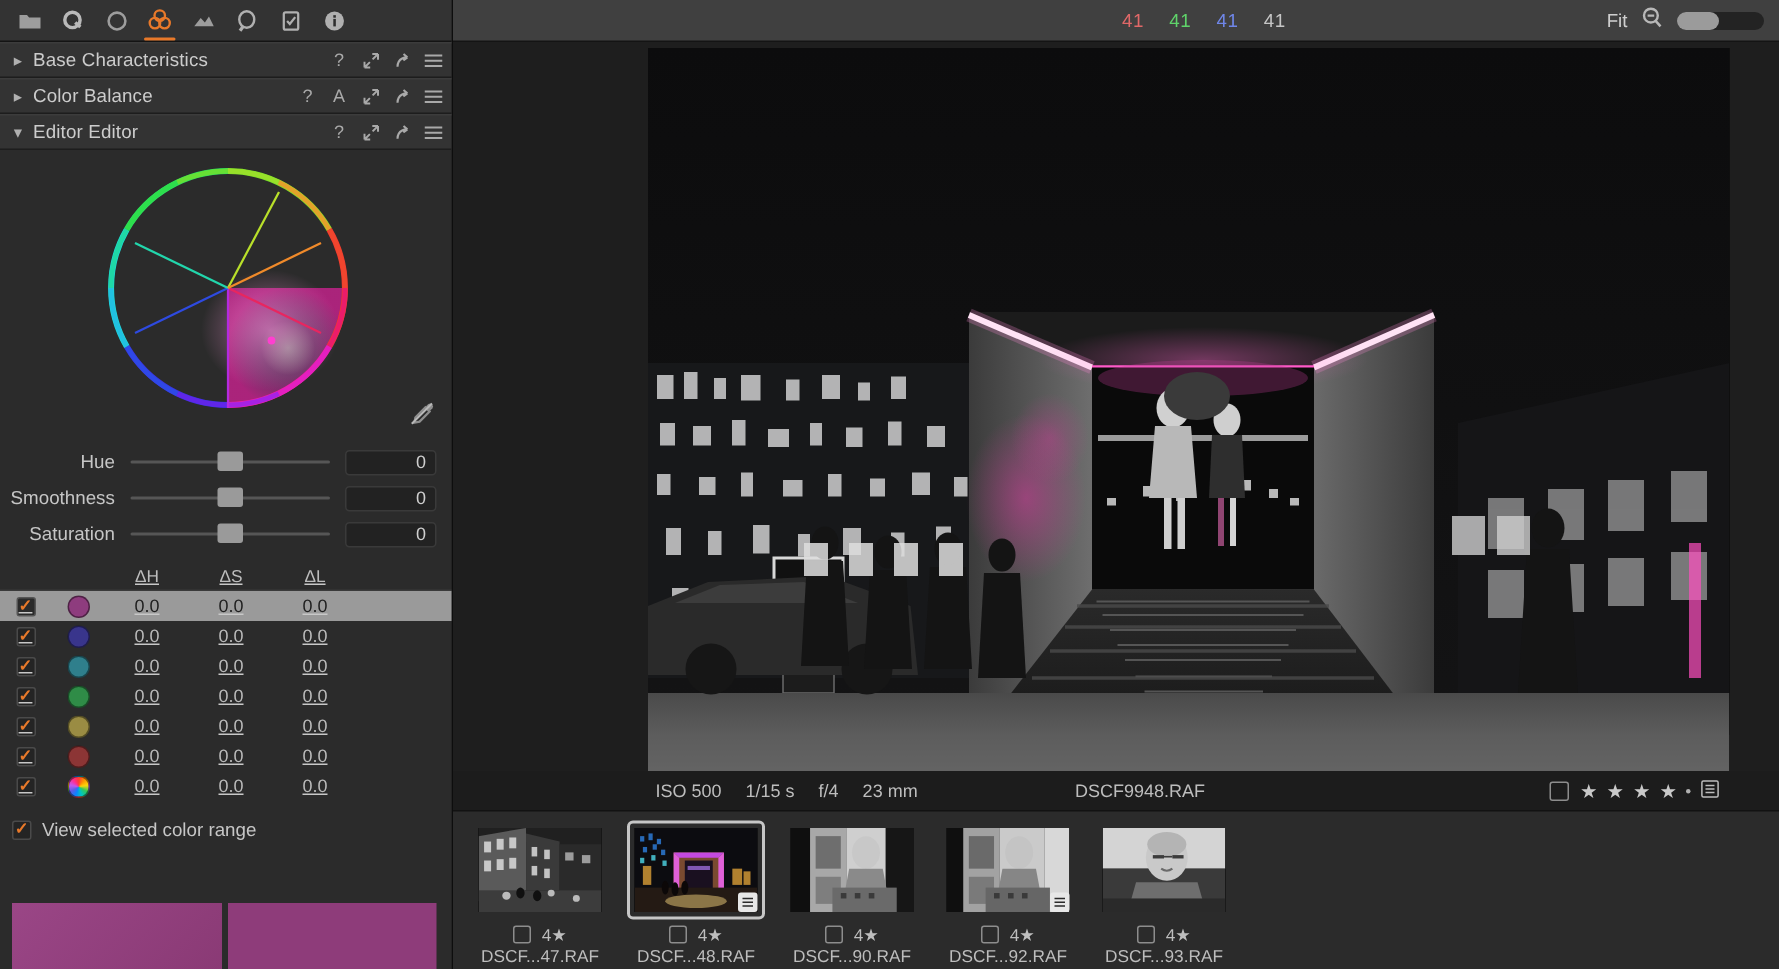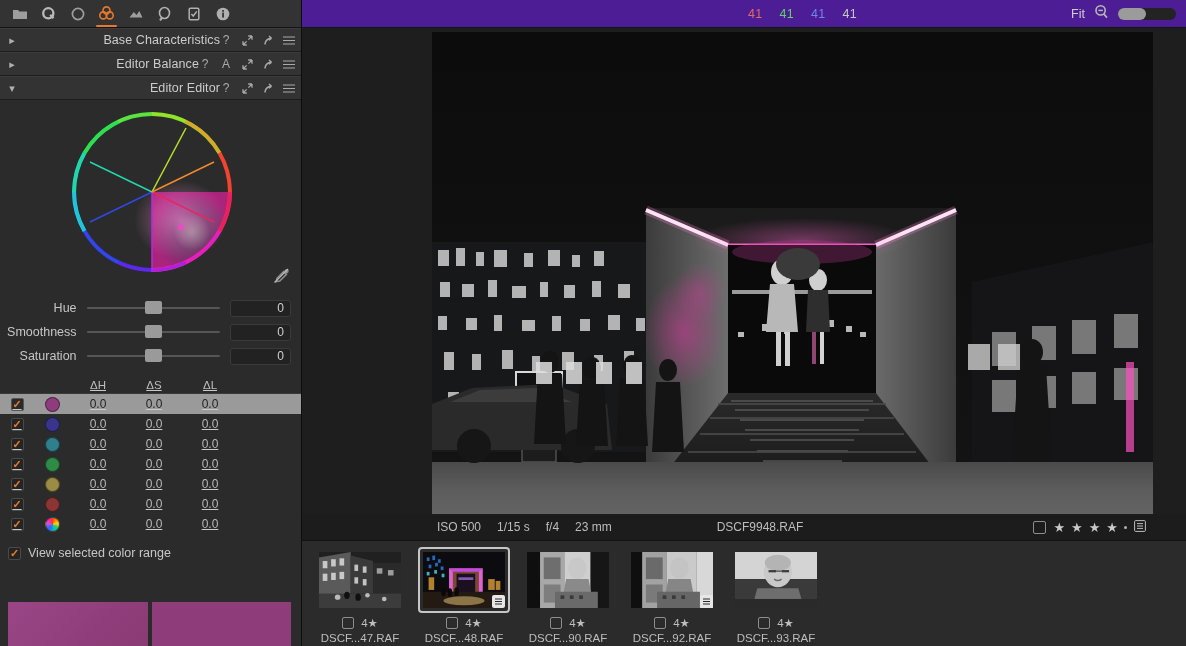--- a/index.html
+++ b/index.html
@@ -43,21 +43,21 @@
   .section-head {
     height: 24px; background: #333333;
     border-bottom: 1px solid #1d1d1d;
     border-top: 1px solid #3c3c3c;
     display: flex; align-items: center;
     padding: 0 6px 0 5px;
     font-size: 12.5px; color: #cccccc;
     cursor: pointer; flex: none;
   }
   .chev { width: 14px; font-size: 11px; color: #b0b0b0; text-align: center; }
-  .section-title { flex: 1; padding-left: 3px; letter-spacing: .1px; text-align: right; }
+  .section-title { flex: 1; padding-left: 3px; letter-spacing: .1px; }
   .hdr-icons { display: flex; align-items: center; gap: 9px; }
   .hdr-ic {
     color: #a9a9a9; font-size: 12px; line-height: 1;
     display: flex; align-items: center; justify-content: center;
     cursor: pointer; width: 12px; height: 14px;
   }
 
   
   .ce-body { background: #2b2b2b; flex: 1; position: relative; }
 
@@ -127,21 +127,21 @@
   .swatch-pair {
     position: absolute; left: 8px; right: 10px; bottom: 0; height: 44px;
     display: flex; gap: 4px;
   }
   .swatch-big { flex: 1; }
 
   
   .right { flex: 1; display: flex; flex-direction: column; background: #1e1e1e; }
 
   .topbar {
-    height: 28px; background: #4c1d95; border-bottom: 1px solid #141414;
+    height: 28px; background: #404040; border-bottom: 1px solid #141414;
     display: flex; align-items: center; position: relative;
   }
   .rgb-readout {
     position: absolute; left: 446px; display: flex; gap: 17px;
     font-size: 12.5px; letter-spacing: .3px;
   }
   .topbar-right {
     position: absolute; right: 10px; display: flex; align-items: center; gap: 9px;
   }
   .fit-label { font-size: 12.5px; color: #cfcfcf; cursor: pointer; }
@@ -274,21 +274,21 @@
         <span class="hdr-ic">
           <svg width="12" height="9" viewBox="0 0 12 9">
               <path d="M0 1h12M0 4.5h12M0 8h12" stroke="#a9a9a9" stroke-width="1.2"></path>
             </svg>
         </span>
       </span>
     </div>
 
     <div class="section-head">
       <span class="chev">▸</span>
-      <span class="section-title">Editor Balance</span>
+      <span class="section-title">Color Balance</span>
       <span class="hdr-icons">
         <span class="hdr-ic">?</span>
         <span class="hdr-ic">A</span>
         <span class="hdr-ic">
           <svg width="11" height="11" viewBox="0 0 11 11">
               <path d="M10 1 L6.2 1 M10 1 L10 4.8 M10 1 L6.4 4.6 M1 10 L4.8 10 M1 10 L1 6.2 M1 10 L4.6 6.4" stroke="#a9a9a9" stroke-width="1.3" fill="none"></path>
             </svg>
         </span>
         <span class="hdr-ic">
           <svg width="12" height="11" viewBox="0 0 12 11">

